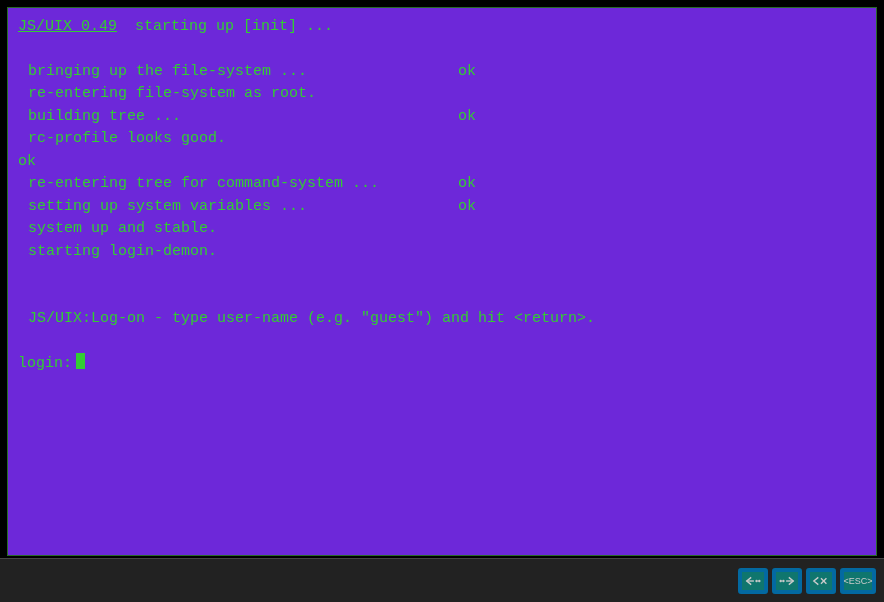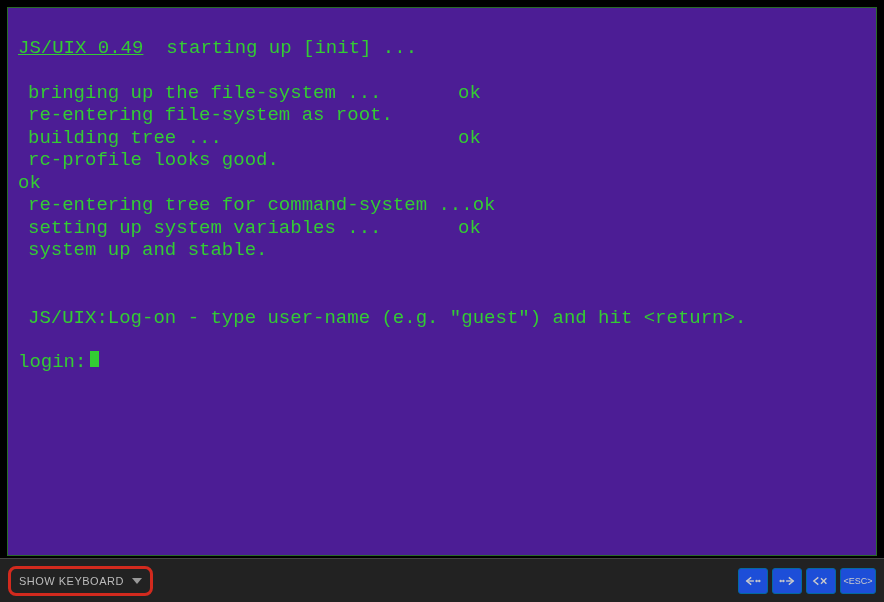--- a/index.html
+++ b/index.html
@@ -11,24 +11,24 @@
     font-family: "Courier New", monospace;
     position: relative;
   }
   .terminal-frame {
     position: absolute;
     top: 7px;
     left: 7px;
     right: 7px;
     bottom: 46px;
     border: 1px solid #2a6a2a;
-    background: #4c1d95;
-    padding: 29px 10px;
+    background: #6d28d9;
+    padding: 8px 10px;
     color: #33cc33;
-    font-size: 19px;
+    font-size: 15px;
     line-height: 22.5px;
   }
   .header-line {
     white-space: pre;
   }
   .title-text {
     text-decoration: underline;
   }
   .boot-block {
     margin-top: 22px;
@@ -91,22 +91,22 @@
     width: 0; height: 0;
     border-left: 5px solid transparent;
     border-right: 5px solid transparent;
     border-top: 6px solid #999;
     margin-left: 2px;
   }
   .spacer { flex: 1; }
   .nav-btn {
     width: 30px;
     height: 26px;
-    background: #1d4ed8;
-    border: 1px solid #0369a1;
+    background: #0f766e;
+    border: 4px solid #0369a1;
     border-radius: 3px;
     margin-left: 4px;
     display: flex;
     align-items: center;
     justify-content: center;
     color: #ccc;
     font-size: 13px;
     font-family: Arial, sans-serif;
   }
   .nav-btn.esc {
@@ -126,35 +126,32 @@
   <div class="boot-block">
     <div class="boot-line"><span class="boot-status"></span></div>
     <div class="boot-line"><span class="boot-msg">bringing up the file-system ...</span><span class="boot-status">ok</span></div>
     <div class="boot-line"><span class="boot-msg">re-entering file-system as root.</span><span class="boot-status"></span></div>
     <div class="boot-line"><span class="boot-msg">building tree ...</span><span class="boot-status">ok</span></div>
     <div class="boot-line"><span class="boot-msg">rc-profile looks good.</span><span class="boot-status"></span></div>
     <div class="boot-line"><span class="boot-status">ok</span></div>
     <div class="boot-line"><span class="boot-msg">re-entering tree for command-system ...</span><span class="boot-status">ok</span></div>
     <div class="boot-line"><span class="boot-msg">setting up system variables ...</span><span class="boot-status">ok</span></div>
     <div class="boot-line"><span class="boot-msg">system up and stable.</span><span class="boot-status"></span></div>
+    <div class="boot-line"><span class="boot-msg">starting login-demon.</span><span class="boot-status"></span></div>
   </div>
 
   <div class="logon-block">JS/UIX:Log-on - type user-name (e.g. "guest") and hit &lt;return&gt;.</div>
 
   <div class="login-line">
     <span>login:</span>
     <span class="cursor"></span>
   </div>
 </div>
 
 <div class="bottom-bar">
-  <div class="kbd-toggle">
-    <span>SHOW KEYBOARD</span>
-    <span class="tri"></span>
-  </div>
   <div class="spacer"></div>
   <div class="nav-btn">
     <svg viewBox="0 0 20 14">
         <path d="M8 3 L3 7 L8 11"></path>
         <line x1="3" y1="7" x2="11" y2="7"></line>
         <circle cx="14" cy="7" r="0.6" fill="#ccc" stroke="none"></circle>
         <circle cx="17" cy="7" r="0.6" fill="#ccc" stroke="none"></circle>
       </svg>
   </div>
   <div class="nav-btn">

